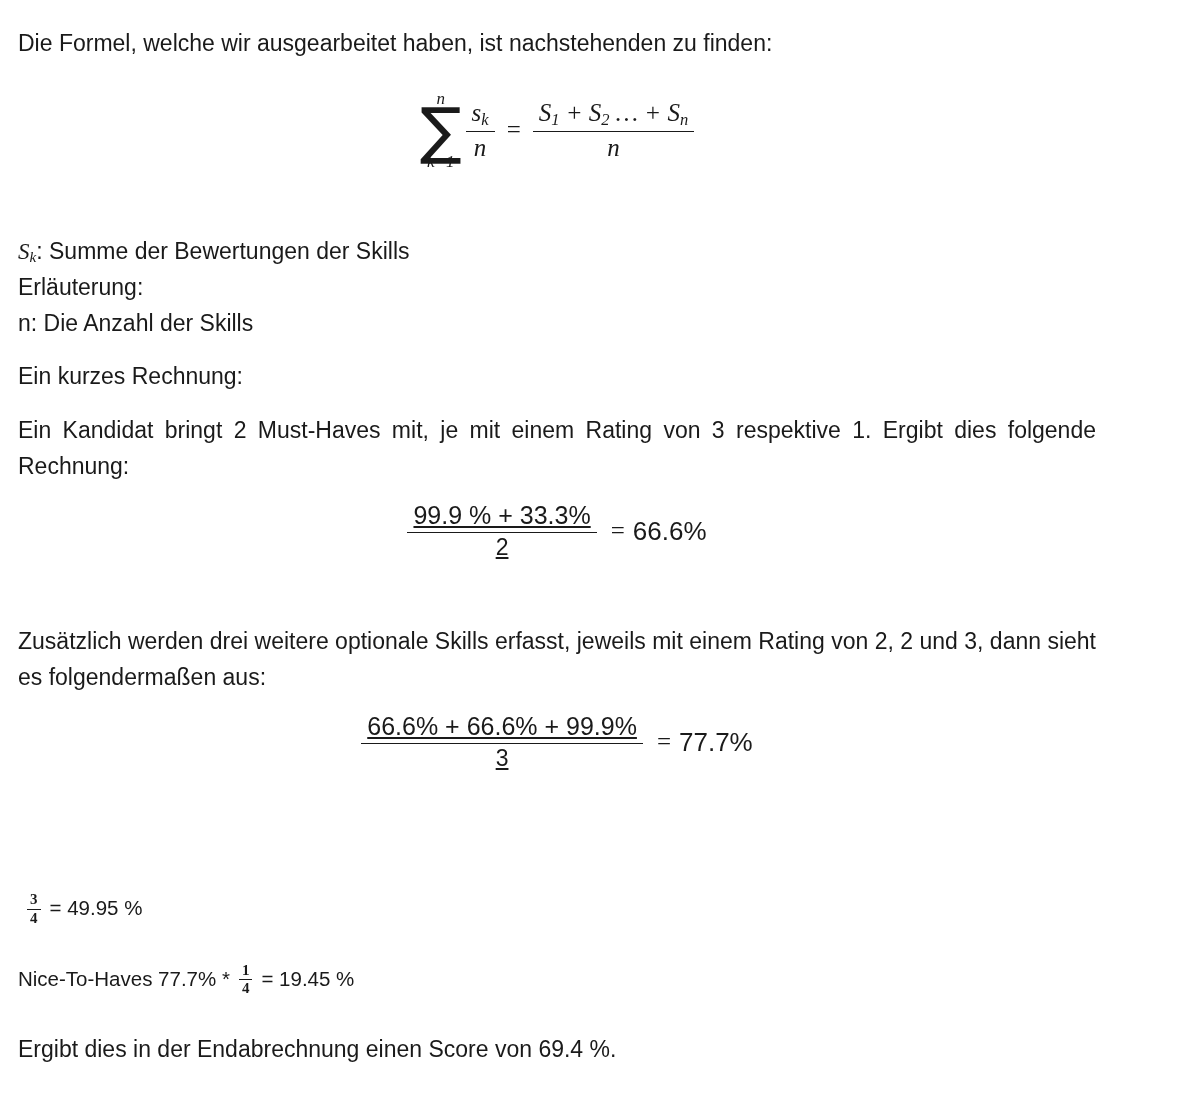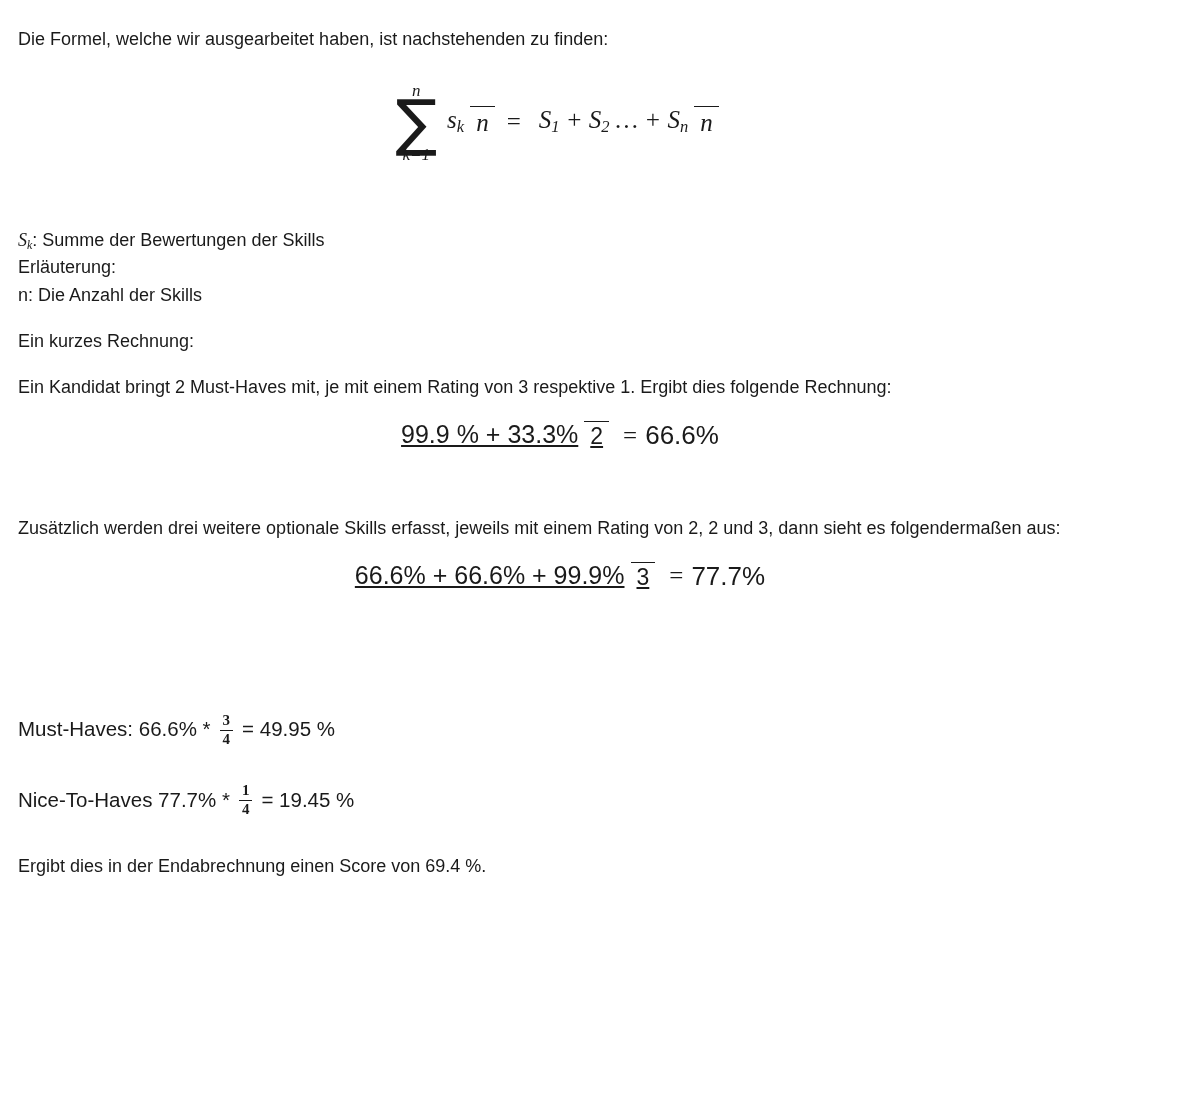--- a/index.html
+++ b/index.html
@@ -21,21 +21,21 @@
     padding: 0;
     box-sizing: border-box;
   }
   .content {
     position: absolute;
     left: 18px;
     top: 26px;
     width: 1078px;
   }
   .para {
-    font-size: 18px;
+    font-size: 23px;
     line-height: 1.55;
     color: #1a1a1a;
     margin: 0;
   }
   .para.justified {
     text-align: justify;
     text-align-last: left;
   }
   .spacer-18 { height: 18px; }
   .spacer-28 { height: 28px; }
@@ -52,21 +52,22 @@
     display: inline-flex;
     align-items: center;
     font-family: "Liberation Serif", serif;
   }
   .ital {
     font-family: "Liberation Serif", serif;
     font-style: italic;
   }
   .frac {
     display: inline-flex;
-    align-items: flex-start;
+    flex-direction: column;
+    align-items: center;
     vertical-align: middle;
   }
   .frac .num {
     padding: 0 6px 2px 6px;
     line-height: 1.1;
     white-space: nowrap;
   }
   .frac .den {
     padding: 2px 6px 0 6px;
     line-height: 1.1;
@@ -228,21 +229,20 @@
       </div>
     </div>
 
     <div class="spacer-64"></div>
     <div class="spacer-28"></div>
 
 
     <div class="spacer-28"></div>
 
     <div class="inline-line">
-      <span>Must-Haves: 66.6% *</span>
       <span class="sfrac">
         <span class="num">3</span>
         <span class="den">4</span>
       </span>
       <span>= 49.95 %</span>
     </div>
 
     <div class="spacer-36"></div>
 
     <div class="inline-line">

